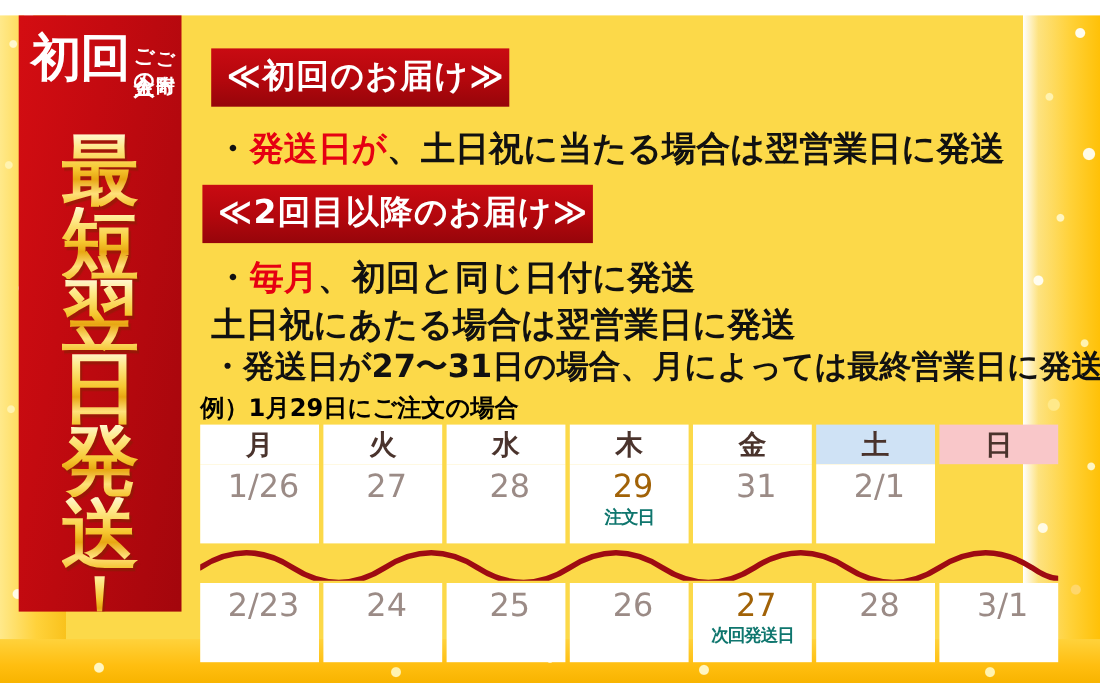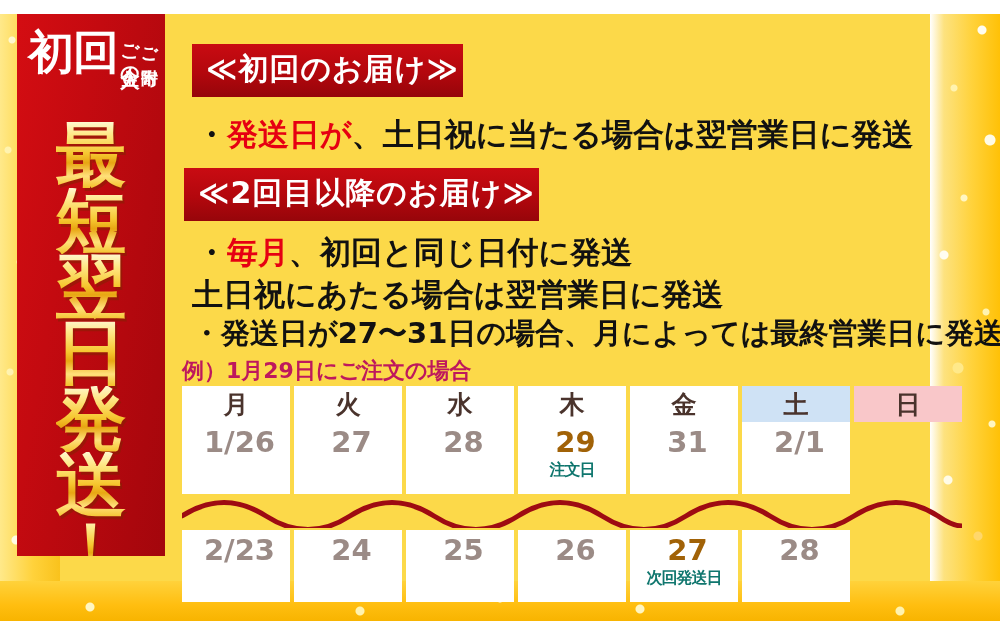--- a/index.html
+++ b/index.html
@@ -122,37 +122,37 @@
 
   .line{
     position:absolute;font-weight:bold;color:#111111;white-space:nowrap;
     font-family:"DejaVu Sans","Liberation Sans",sans-serif;
   }
   .line .hi{color:#e60012;}
   #line1{left:18px;top:100px;font-size:31px;}
   #line2{left:18px;top:218px;font-size:31px;}
   #line3{left:14px;top:260px;font-size:31px;}
   #line4{left:14px;top:300px;font-size:29px;}
-  #exline{left:4px;top:342px;font-size:22px;color:#be185d;font-weight:bold;}
+  #exline{left:4px;top:342px;font-size:22px;color:#000000;font-weight:bold;}
 
   
   .cal{position:absolute;left:4px;top:372px;width:780px;}
   .calrow{display:grid;grid-template-columns:repeat(7,1fr);gap:4px;}
   .hcell{
     height:36px;display:flex;align-items:center;justify-content:center;
     background:#ffffff;color:#4a332c;font-weight:bold;font-size:25px;
   }
   .hcell.sat{background:#cfe2f5;}
   .hcell.sun{background:#f9c7c9;}
   .dcell{
     height:72px;background:#ffffff;
     display:flex;flex-direction:column;align-items:center;justify-content:flex-start;
     padding-top:4px;box-sizing:border-box;
   }
-  .dnum{font-size:29px;font-weight:bold;color:#9b8b86;line-height:32px;margin-left:7px;}
+  .dnum{font-size:29px;font-weight:normal;color:#9b8b86;line-height:32px;margin-left:7px;}
   .dcell.mark .dnum{color:#a16207;}
   .dtag{font-size:16px;font-weight:bold;color:#0f766e;line-height:24px;letter-spacing:-1px;}
   .wave{height:32px;width:100%;margin:2px 0 2px 0;display:block;}
   .calrow.second{margin-top:0;}
 </style>
 </head>
 <body>
 
 <div class="banner">
 
@@ -261,17 +261,21 @@
           <div class="dtag"></div>
         </div>
         <div class="dcell mark">
           <div class="dnum">27</div>
           <div class="dtag">次回発送日</div>
         </div>
         <div class="dcell">
           <div class="dnum">28</div>
           <div class="dtag"></div>
         </div>
+        <div class="dcell">
+          <div class="dnum">3/1</div>
+          <div class="dtag"></div>
+        </div>
       </div>
 
     </div>
   </div>
 </div>
 
 </body></html>

